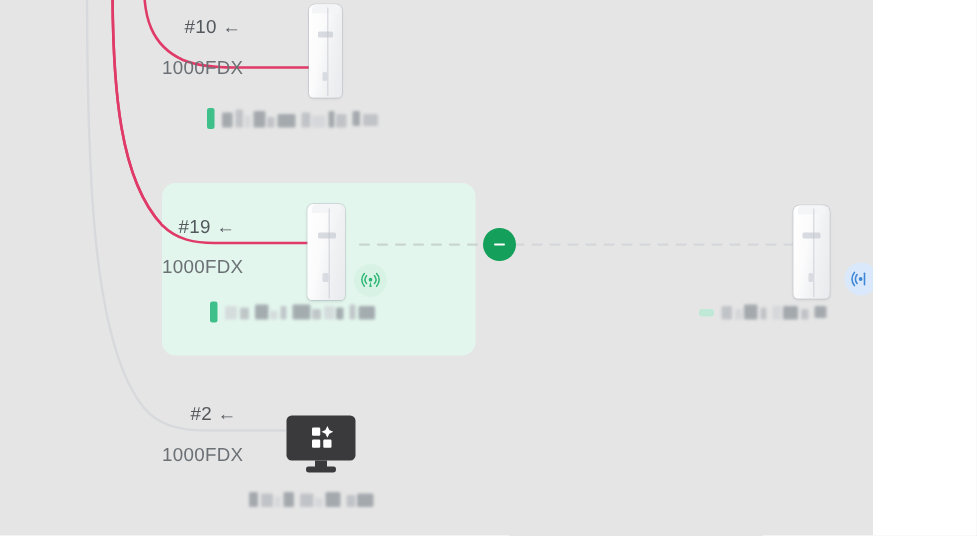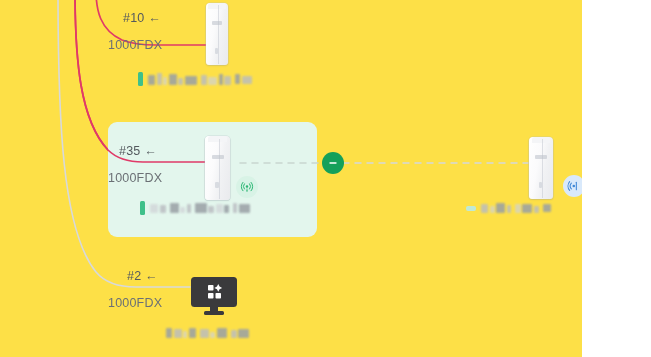--- a/index.html
+++ b/index.html
@@ -7,21 +7,21 @@
     padding: 0;
     background: #ffffff;
   }
   body {
     font-family: "Liberation Sans", sans-serif;
   }
   #canvas {
     position: relative;
     width: 582px;
     height: 357px;
-    background: #fde047;
+    background: #e5e5e5;
     overflow: hidden;
   }
   .layer {
     position: absolute;
     left: 0;
     top: 0;
     width: 651px;
     height: 357px;
   }
   .link-label {
@@ -160,21 +160,21 @@
   <svg class="layer" viewBox="0 0 651 357" xmlns="http://www.w3.org/2000/svg">
     <path d="M 75 -10 C 75 60, 80 120, 108 150 C 118 160, 130 162, 143 162 L 205 162" fill="none" stroke="#e03a68" stroke-width="1.7" stroke-linecap="round"></path>
 
     <line x1="343" y1="163" x2="528" y2="163" stroke="#d5d7da" stroke-width="1.5" stroke-dasharray="6 6" stroke-linecap="round"></line>
     <line x1="240" y1="163" x2="318" y2="163" stroke="#c9d6cf" stroke-width="1.5" stroke-dasharray="6 6" stroke-linecap="round"></line>
   </svg>
 
   <div class="link-label port" style="left:123px; top:11px;">#10 ←</div>
   <div class="link-label speed" style="left:108px; top:38px;">1000FDX</div>
 
-  <div class="link-label port" style="left:119px; top:144px;">#35 ←</div>
+  <div class="link-label port" style="left:119px; top:144px;">#19 ←</div>
   <div class="link-label speed" style="left:108px; top:171px;">1000FDX</div>
 
   <div class="link-label port" style="left:127px; top:269px;">#2 ←</div>
   <div class="link-label speed" style="left:108px; top:296px;">1000FDX</div>
 
   <div class="device" style="left:206px; top:3px; width:22px; height:62px;">
     <div class="ap-body">
       <div class="ap-cap"></div>
       <div class="ap-seam"></div>
       <div class="ap-logo"></div>

